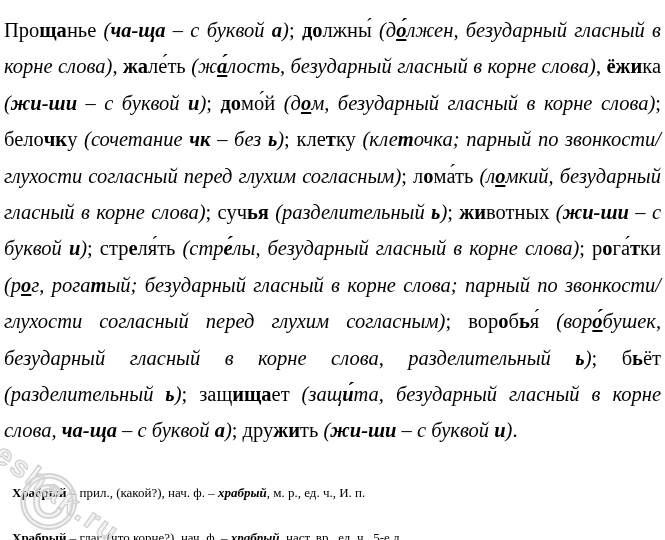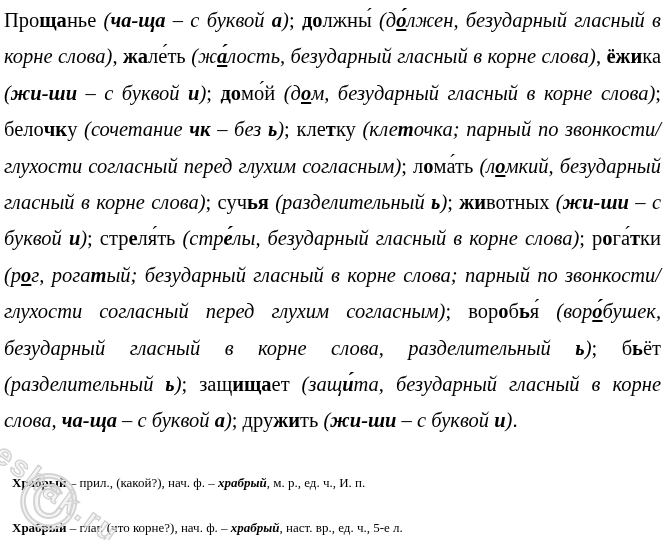--- a/index.html
+++ b/index.html
@@ -4,21 +4,21 @@
 <style>
   html,body{margin:0;padding:0;}
   body{
     width:665px;height:540px;
     background:#ffffff;color:#000;
     font-family:"Liberation Serif", serif;
     overflow:hidden;position:relative;
   }
   .page{
     position:relative;width:665px;height:540px;
-    padding:2px 4px;box-sizing:border-box;
+    padding:12px 4px;box-sizing:border-box;
   }
   .analysis{
     font-size:20.5px;line-height:36.4px;
     text-align:justify;margin:0;
   }
   .morph{
     font-size:13px;line-height:28px;margin:17px 0 0 8px;
   }
   .morph.first{margin-top:30px;}
   .b{font-weight:700;}

